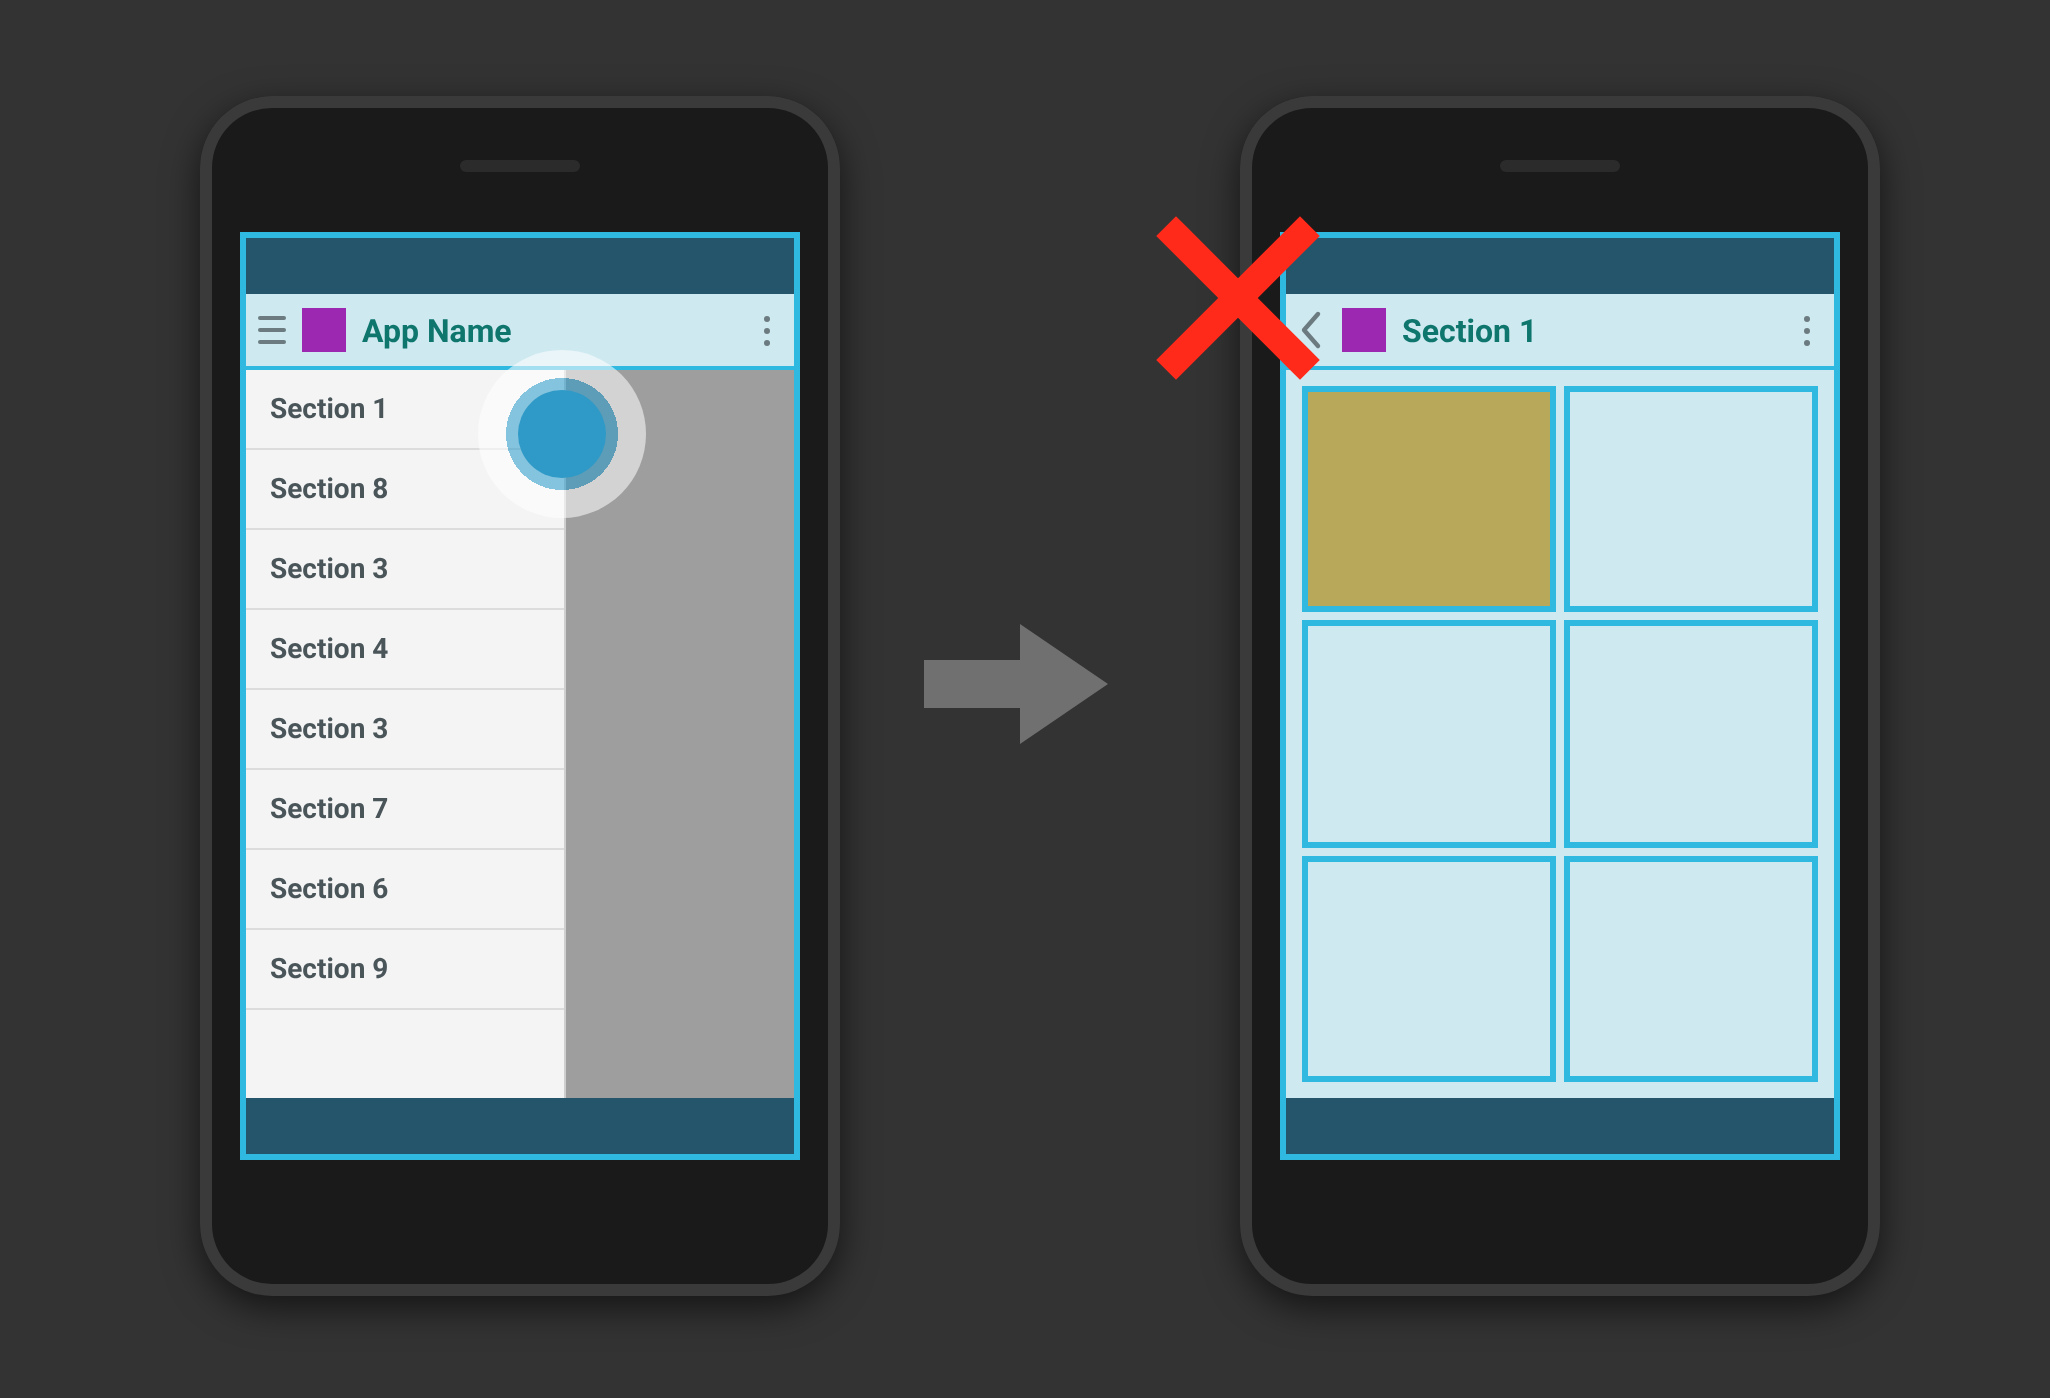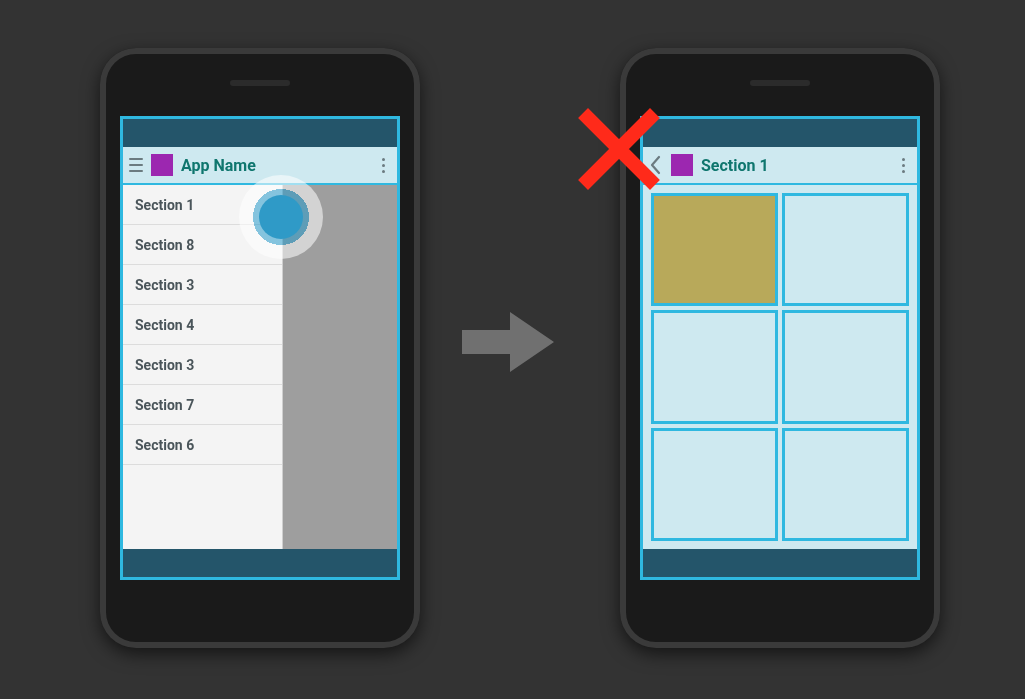--- a/index.html
+++ b/index.html
@@ -181,20 +181,21 @@
     <div class="content">
       <div class="drawer-shadow"></div>
       <div class="drawer">
         <div class="drawer-item">Section 1</div>
         <div class="drawer-item">Section 8</div>
         <div class="drawer-item">Section 3</div>
         <div class="drawer-item">Section 4</div>
         <div class="drawer-item">Section 3</div>
         <div class="drawer-item">Section 7</div>
         <div class="drawer-item">Section 6</div>
+        <div class="drawer-item">Section 9</div>
       </div>
     </div>
     <div class="touch-ripple">
       <div class="core"></div>
     </div>
     <div class="nav-bar"></div>
   </div>
 </div>
 
 <div class="arrow">

